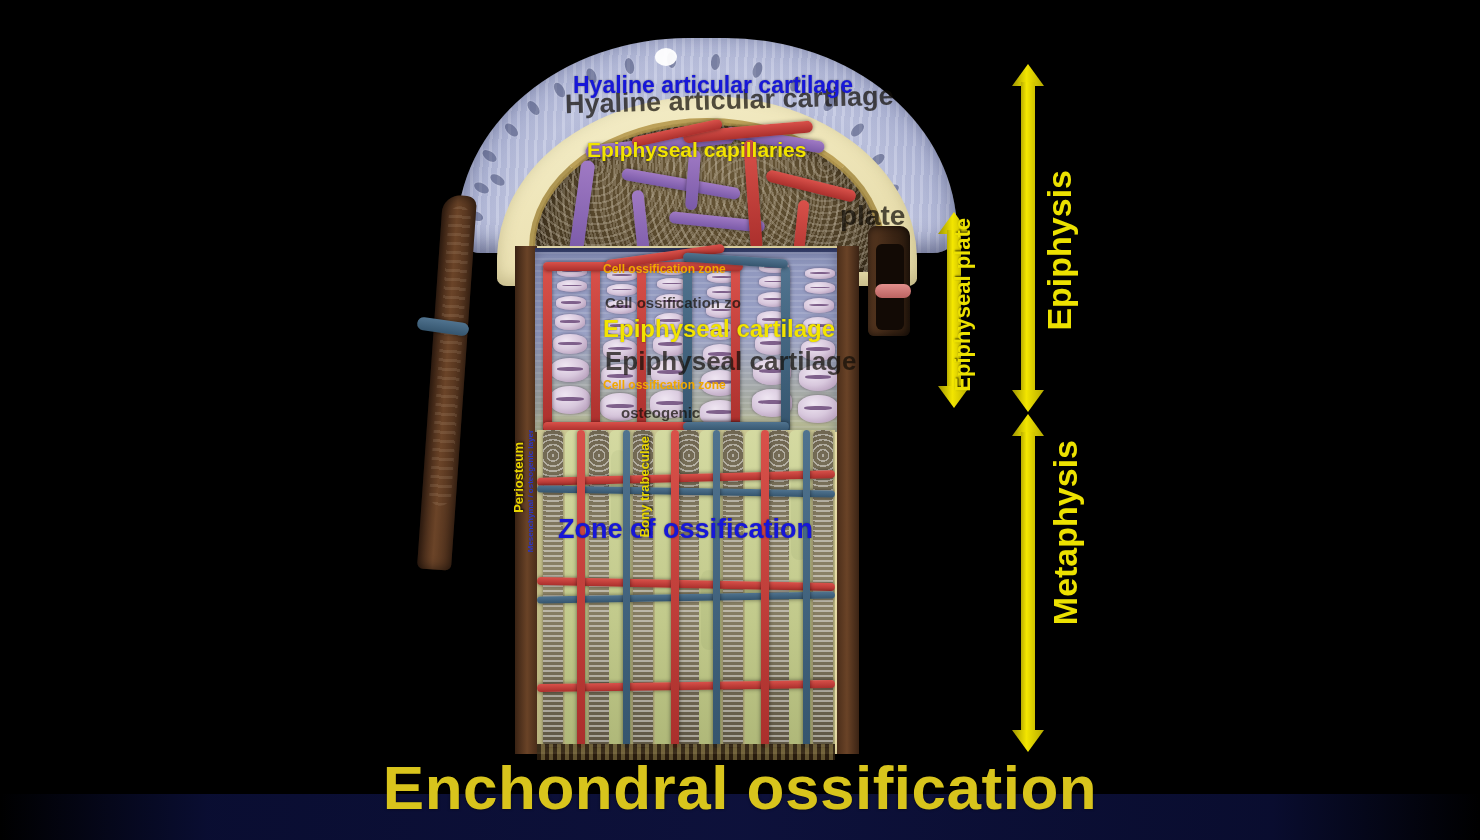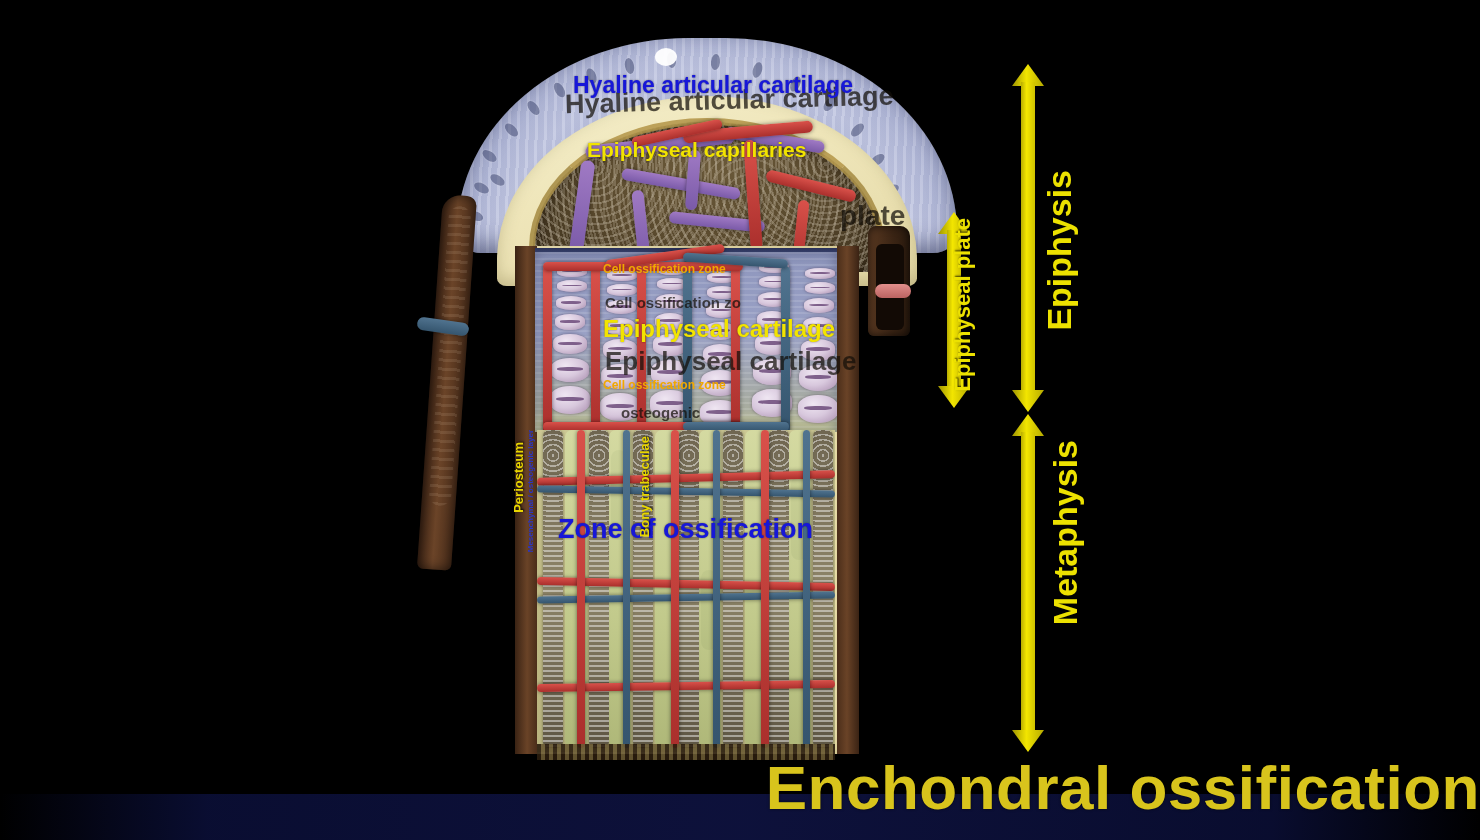--- a/index.html
+++ b/index.html
@@ -115,21 +115,21 @@
   .arrow-shaft{position:absolute;left:9px;width:14px;
      background:linear-gradient(90deg,#b8ad00,#f5e800 40%,#cfc200);}
   .arrow-head{position:absolute;left:0;width:32px;height:22px;}
   .ah-up{background:linear-gradient(90deg,#9e9400,#f2e500 45%,#b5aa00);
      clip-path:polygon(50% 0,100% 100%,0 100%);}
   .ah-dn{background:linear-gradient(90deg,#9e9400,#f2e500 45%,#b5aa00);
      clip-path:polygon(0 0,100% 0,50% 100%);}
   .vlabel{position:absolute;writing-mode:vertical-rl;white-space:nowrap;font-weight:bold;color:#ece100;
      text-shadow:1px 1px 2px rgba(0,0,0,.8);}
 
-  .title{position:absolute;left:0;top:752px;width:1480px;text-align:right;
+  .title{position:absolute;left:0;top:752px;width:1480px;text-align:center;
      font-size:62px;font-weight:bold;color:#d8c41c;letter-spacing:.5px;
      text-shadow:0 0 3px rgba(0,0,0,.6);}
 </style>
 </head>
 <body>
 
 <div id="stage">
 
   <div class="bottom-band"></div>
 

